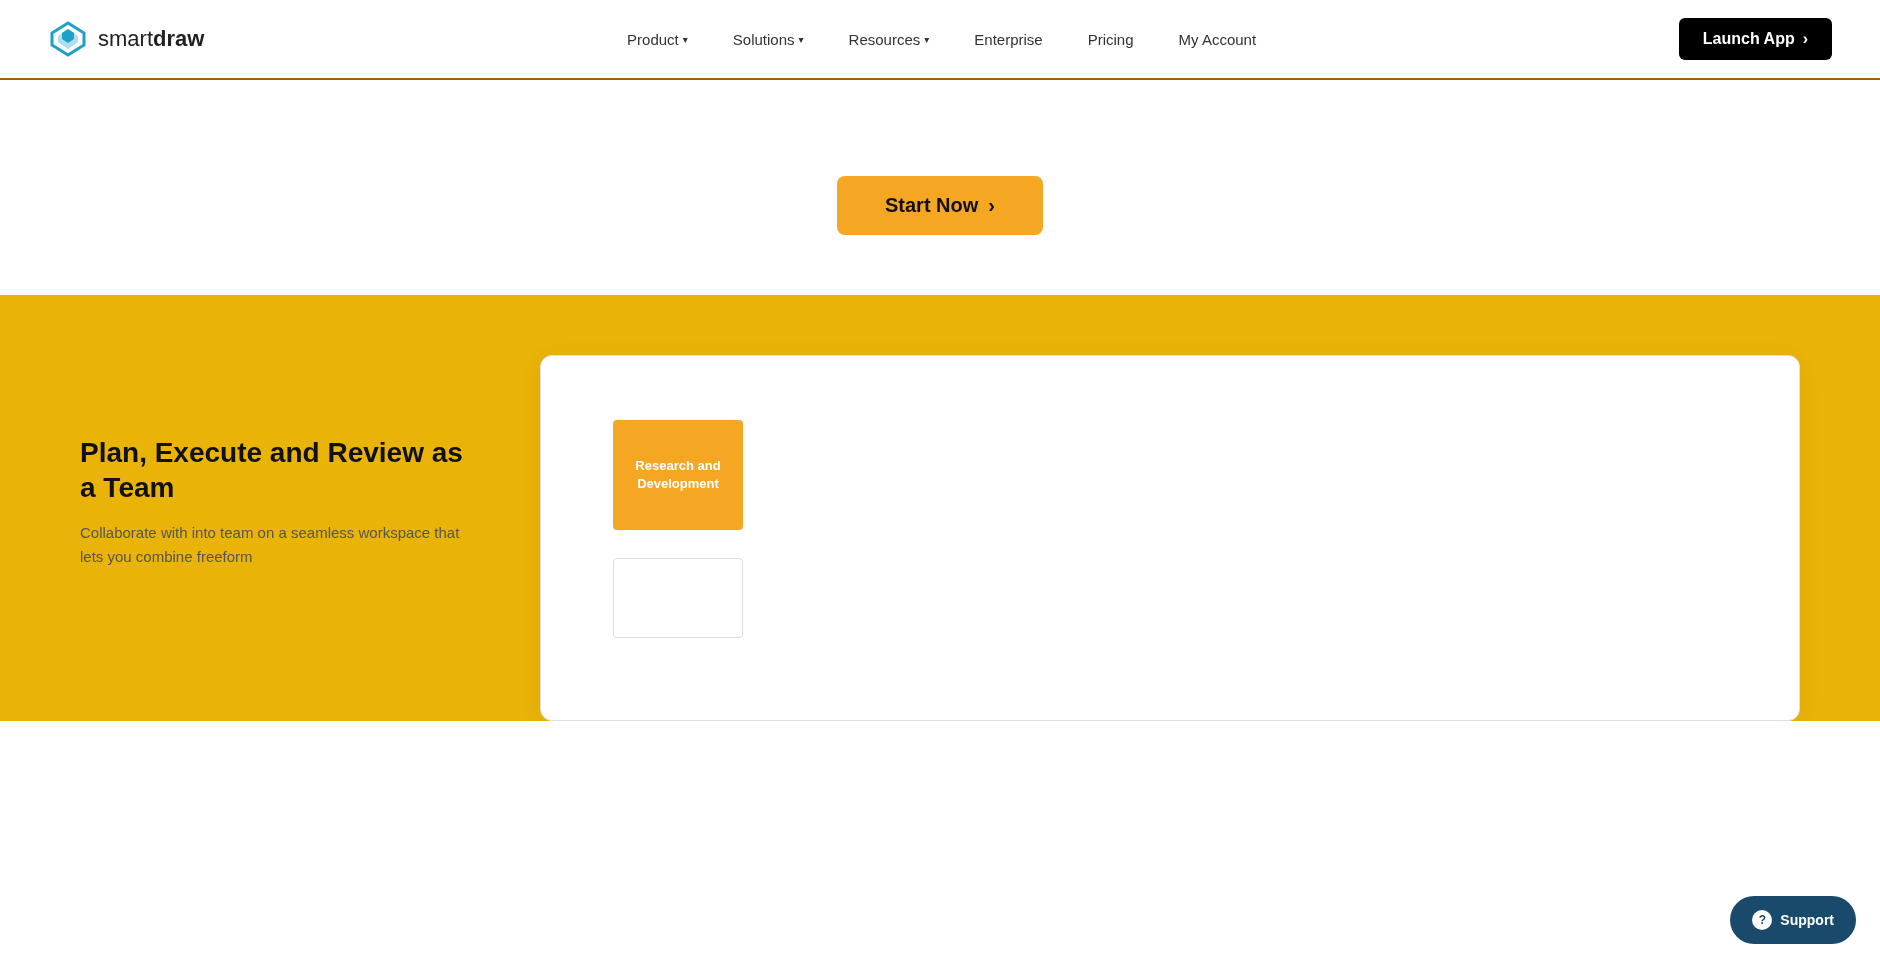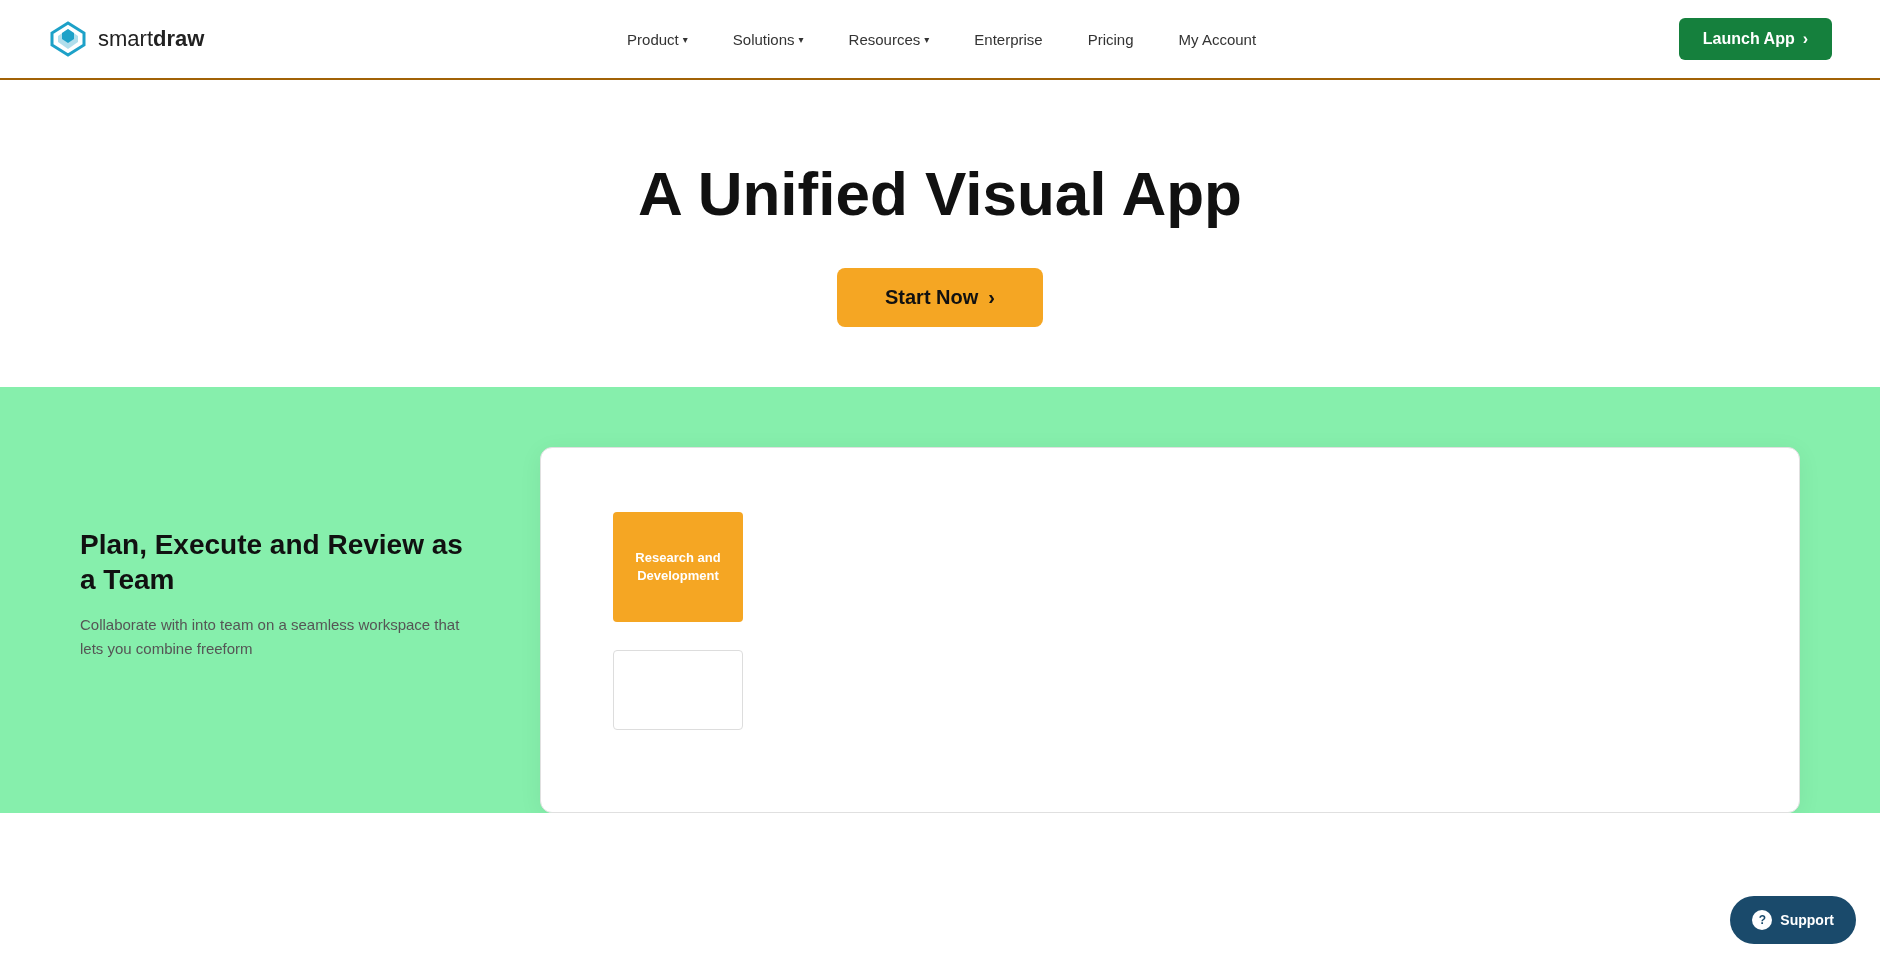--- a/index.html
+++ b/index.html
@@ -49,21 +49,21 @@
       border-radius: 4px;
       display: flex;
       align-items: center;
       gap: 4px;
     }
     .chevron-down {
       font-size: 10px;
       display: inline-block;
     }
     .launch-btn {
-      background: #15803d;
+      background: #000000;
       color: #fff;
       border: none;
       padding: 12px 24px;
       border-radius: 6px;
       font-size: 16px;
       font-weight: 600;
       cursor: pointer;
       display: flex;
       align-items: center;
       gap: 8px;
@@ -103,21 +103,21 @@
       gap: 10px;
       margin-top: 16px;
     }
 
     
     .lower-section {
       display: flex;
       align-items: flex-start;
       padding: 60px 80px 0;
       gap: 60px;
-      background: #86efac;
+      background: #eab308;
       min-height: 340px;
       overflow: hidden;
     }
     .lower-left {
       flex: 0 0 400px;
       padding-top: 80px;
     }
     .lower-left h2 {
       font-size: 28px;
       font-weight: 800;
@@ -261,21 +261,20 @@
     </li>
   </ul>
 
   <button class="launch-btn">
     <span>Launch App</span>
     <span>›</span>
   </button>
 </nav>
 
 <section class="hero">
-  <h1>A Unified Visual App</h1>
   <button class="start-now-btn">
     <span>Start Now</span>
     <span>›</span>
   </button>
 </section>
 
 <section class="lower-section">
   <div class="lower-left">
     <h2>Plan, Execute and Review as a Team</h2>
     <p>Collaborate with into team on a seamless workspace that lets you combine freeform</p>

